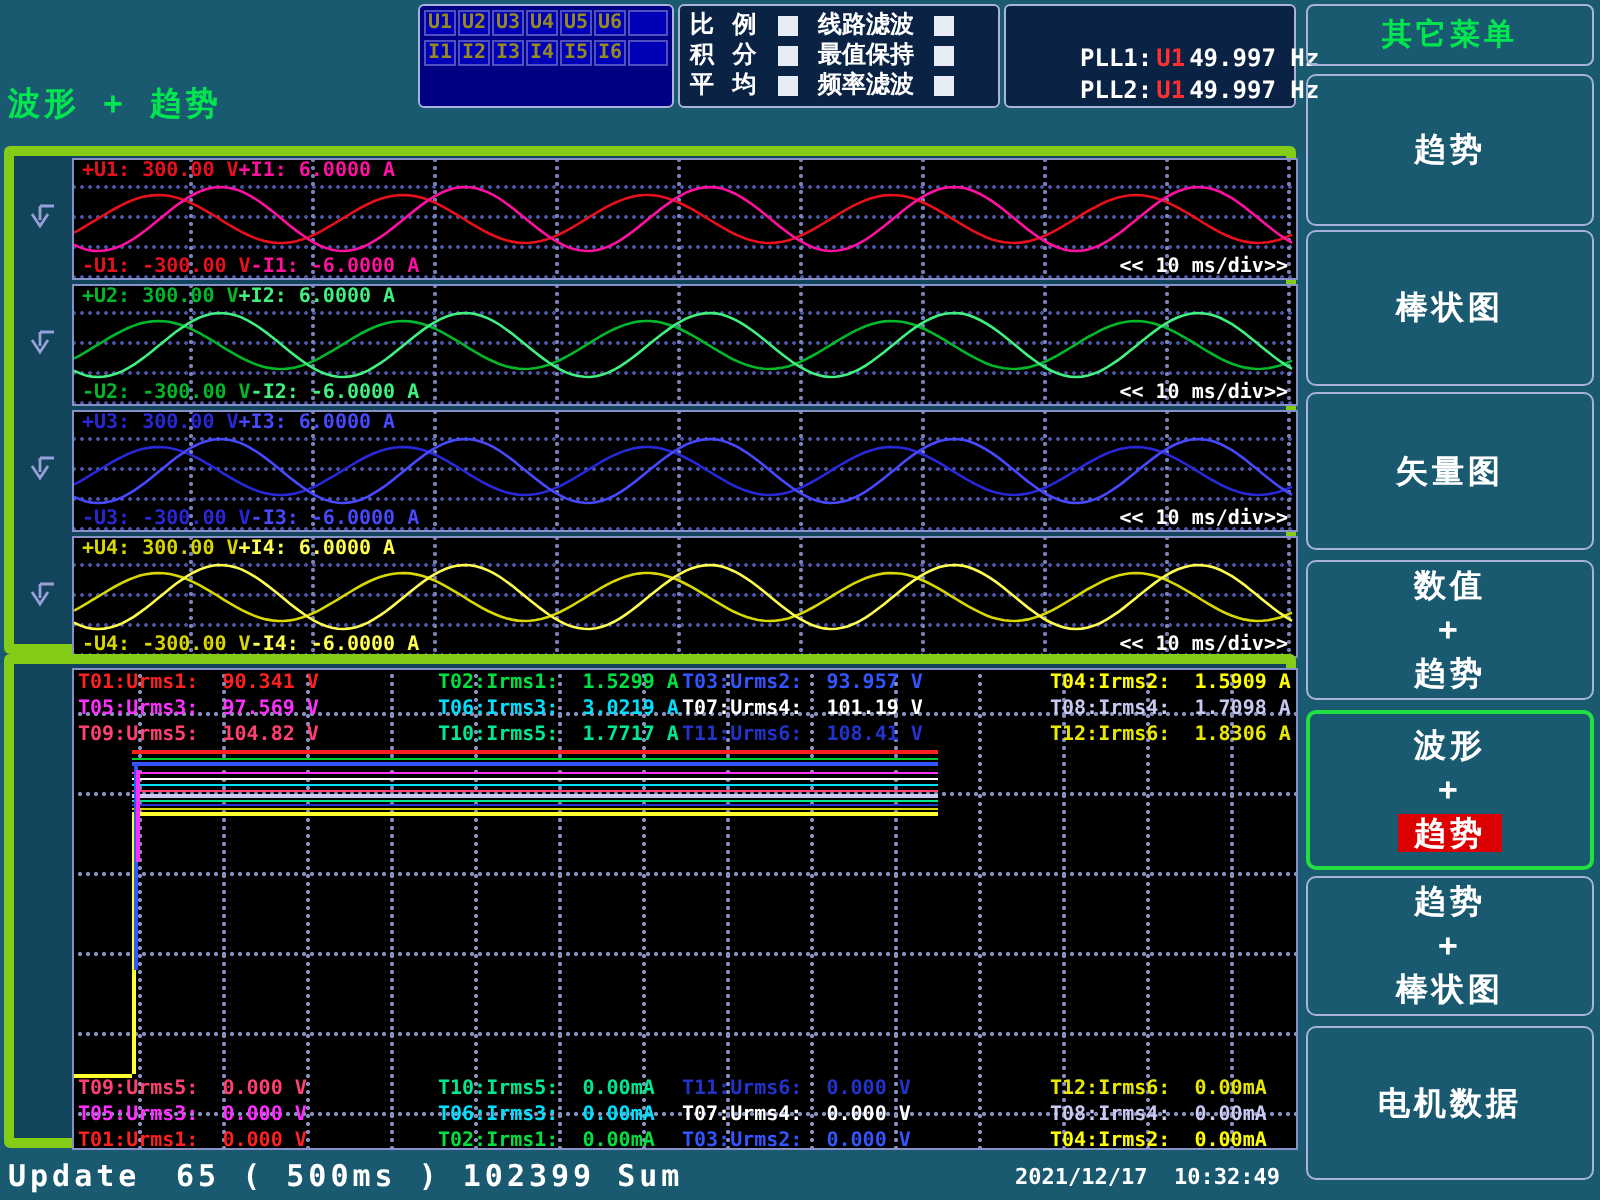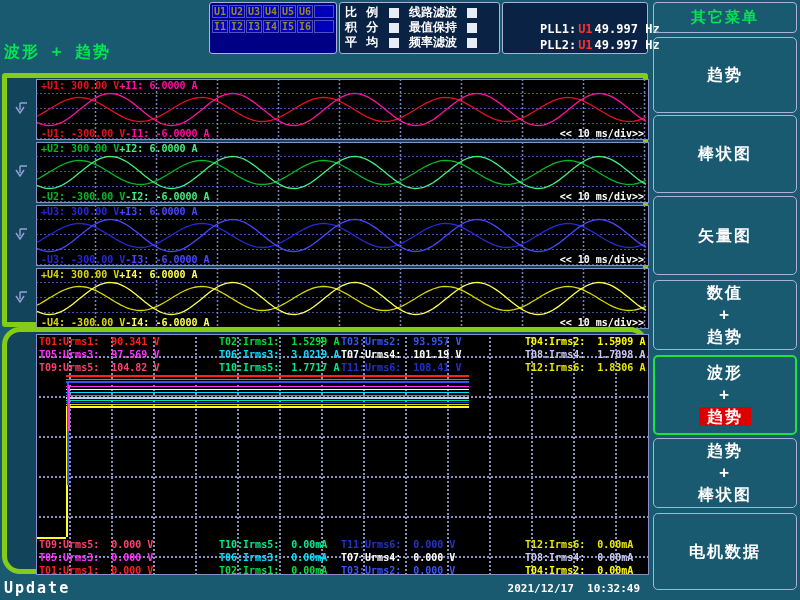--- a/index.html
+++ b/index.html
@@ -33,21 +33,21 @@
   .pll-name{color:#fff;}
   .pll-src{color:#ff3030;margin:0 2px;}
   .pll-val{margin-left:auto;color:#fff;}
 
   .view-title{position:absolute;left:4px;top:42px;font-size:16px;letter-spacing:2px;color:#00e650;}
 
   
   .group{position:absolute;left:2px;width:646px;border:5px solid #84cc16;border-radius:3px;
          background:#12455c;box-sizing:border-box;}
   .wave-group{top:73px;height:254px;}
-  .trend-group{top:327px;height:247px;border-radius:18px;}
+  .trend-group{top:327px;height:247px;}
 
   
   .channel{position:absolute;left:29px;width:613px;height:61px;background:#000;
            border:1px solid #8890c8;box-sizing:border-box;}
   .wave-grid{position:absolute;left:0;top:0;right:0;bottom:0;
     background-image:
       radial-gradient(circle,#7880b8 0.9px,transparent 1.2px),
       radial-gradient(circle,#4850a0 0.8px,transparent 1.1px);
     background-size:61px 4px,4px 15px;
     background-position:28px 2px,2px 6px;}
@@ -268,15 +268,16 @@
           <div>棒状图</div>
         </div>
         <div class="menu-btn" style="top: 513px; height: 77px;">
           <div>电机数据</div>
         </div>
       </div>
   </div>
 
   <div class="statusbar">
     <span class="st-label">Update</span>
+    <span class="st-counter">65 ( 500ms ) 102399 Sum</span>
     <span class="st-datetime">2021/12/17  10:32:49</span>
   </div>
 </div>
 
 </body></html>

